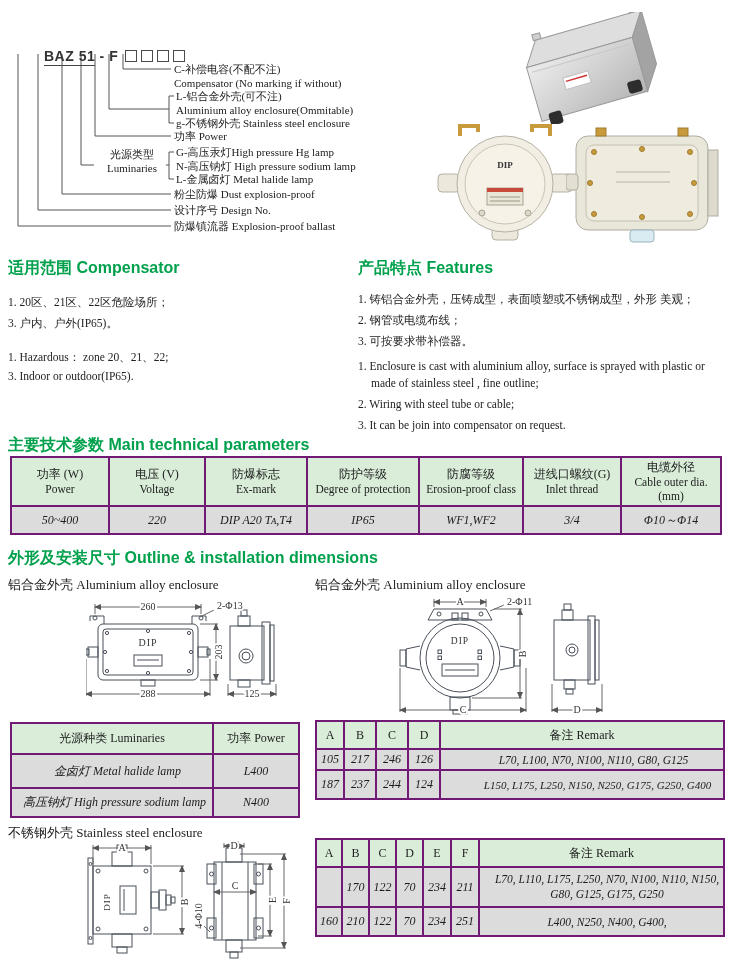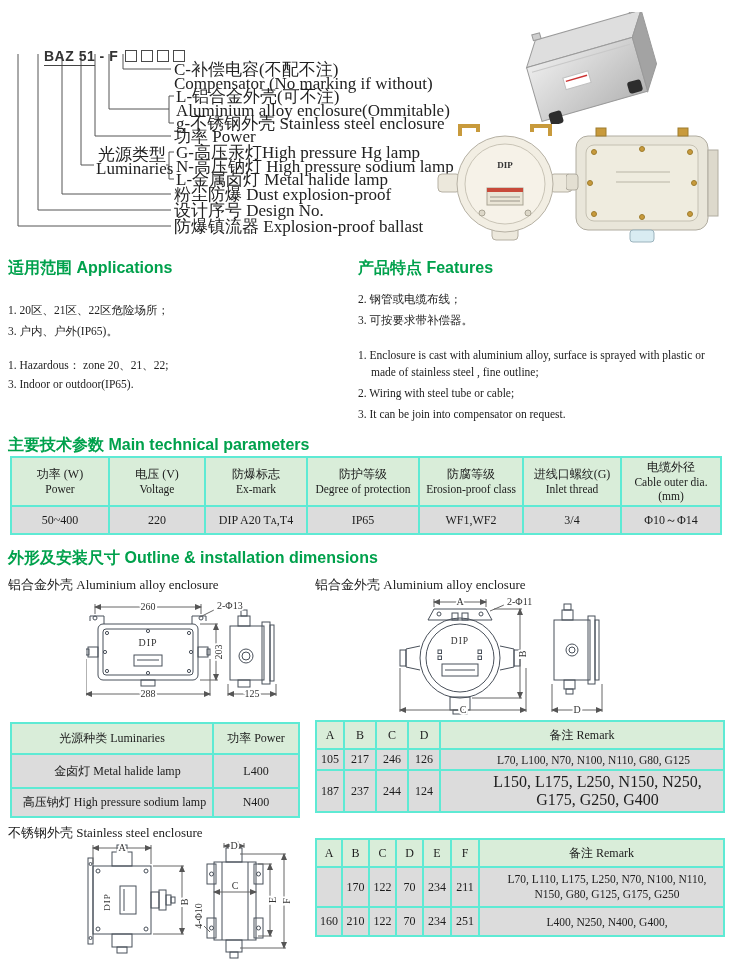--- a/index.html
+++ b/index.html
@@ -10,27 +10,27 @@
              color:#00a14c;white-space:nowrap;}
   .sub-label{font-size:13px;color:#222;white-space:nowrap;}
   .body-line{font-size:11.5px;line-height:21px;color:#222;}
   .body-list div{margin:0;}
   .feat-en div{padding-left:13px;text-indent:-13px;line-height:17px;margin-bottom:4px;}
   .mcode{position:absolute;left:0;top:14px;font-family:"Liberation Sans",sans-serif;
          font-size:14px;font-weight:700;color:#333;letter-spacing:.5px;margin-left:36px;}
   .mcode .u{border-bottom:1.5px solid #444;padding-bottom:1px;}
   .sq{display:inline-block;width:10px;height:10px;border:1.5px solid #4a4a4a;
       margin:0 2px;vertical-align:-1px;background:#fff;}
-  .dlabel{position:absolute;font-size:17px;line-height:13.5px;color:#222;white-space:nowrap;}
+  .dlabel{position:absolute;font-size:11px;line-height:13.5px;color:#222;white-space:nowrap;}
   .dlabel.ctr{text-align:center;}
-  table.dt{border-collapse:separate;border-spacing:2px;background:#5eead4;table-layout:fixed;}
+  table.dt{border-collapse:separate;border-spacing:2px;background:#701a75;table-layout:fixed;}
   table.dt td{font-size:12px;text-align:center;vertical-align:middle;padding:2px 3px;
               overflow:hidden;}
   td.th{background:#d9edd9;}
-  td.tv{background:#dcdcdc;}
+  td.tv{background:#dcdcdc;font-style:italic;}
   td.left{text-align:left;}
   .hcn{font-size:12px;line-height:15px;}
   .hen{font-size:11.5px;line-height:14px;}
   svg text{font-family:"Liberation Serif",serif;fill:#333;}
   .dim{stroke:#666;stroke-width:1;fill:none;}
   .objn{stroke:#49505a;stroke-width:1;fill:none;}
   .dtext{font-size:10px;paint-order:stroke;stroke:#fff;stroke-width:4px;}
 </style>
 </head>
 <body>
@@ -138,38 +138,39 @@
       <line x1="50" y1="46" x2="104" y2="46" stroke="#b9b5a6"></line>
       <line x1="50" y1="56" x2="104" y2="56" stroke="#b9b5a6"></line>
       <rect x="30" y="2" width="10" height="8" fill="#c89a3c" stroke="#9e7d2e"></rect>
       <rect x="112" y="2" width="10" height="8" fill="#c89a3c" stroke="#9e7d2e"></rect>
       <rect x="64" y="104" width="24" height="12" rx="3" fill="#d9ecf2" stroke="#9bb3bd"></rect>
       <rect x="0" y="48" width="12" height="16" rx="3" fill="#e3dfd2" stroke="#b0aca0"></rect>
     </svg>
   </div>
 
   <div class="abs" style="left:8px;top:258px;width:345px">
-    <div class="sec-title">适用范围 Applications</div>
-    <div class="body-list" style="margin-top:21px">
+    <div class="sec-title">适用范围 Compensator</div>
+    <div class="body-list" style="margin-top:13px">
       <div class="body-line">1. 20区、21区、22区危险场所；</div>
       <div class="body-line">3. 户内、户外(IP65)。</div>
     </div>
     <div class="body-list" style="margin-top:14px">
       <div class="body-line" style="line-height:19px">1. Hazardous： zone 20、21、22;</div>
       <div class="body-line" style="line-height:19px">3. Indoor or outdoor(IP65).</div>
     </div>
   </div>
 
   <div class="abs" style="left:358px;top:258px;width:366px">
     <div class="sec-title">产品特点 Features</div>
     <div class="body-list" style="margin-top:10px">
+      <div class="body-line">1. 铸铝合金外壳，压铸成型，表面喷塑或不锈钢成型，外形 美观；</div>
       <div class="body-line">2. 钢管或电缆布线；</div>
       <div class="body-line">3. 可按要求带补偿器。</div>
     </div>
-    <div class="body-list feat-en" style="margin-top:16px;font-size:11.5px;color:#222">
+    <div class="body-list feat-en" style="margin-top:6px;font-size:11.5px;color:#222">
       <div>1. Enclosure is cast with aluminium alloy, surface is sprayed with plastic  or made of stainless steel , fine outline;</div>
       <div>2. Wiring with steel tube or cable;</div>
       <div>3. It can be join into compensator on request.</div>
     </div>
   </div>
 
   <div class="sec-title abs" style="left:8px;top:435px">主要技术参数 Main technical parameters</div>
 
   <table class="dt abs" style="left:10px;top:456px;width:712px">
     <colgroup>
@@ -395,21 +396,21 @@
       <td class="tv">217</td>
       <td class="tv">246</td>
       <td class="tv">126</td>
       <td class="tv left" style="padding-left:26px;font-size:11.5px">L70, L100, N70, N100, N110, G80, G125</td>
     </tr>
     <tr style="height:27px">
       <td class="tv">187</td>
       <td class="tv">237</td>
       <td class="tv">244</td>
       <td class="tv">124</td>
-      <td class="tv left" style="padding-left:34px;font-size:16px">L150, L175, L250, N150, N250, G175, G250, G400</td>
+      <td class="tv left" style="padding-left:34px;font-size:11px">L150, L175, L250, N150, N250, G175, G250, G400</td>
     </tr>
   </tbody>
     </table>
 
   <div class="sub-label abs" style="left:8px;top:824px">不锈钢外壳 Stainless steel enclosure</div>
 
   <svg class="abs" style="left:12px;top:840px" width="300" height="120" viewBox="0 0 300 120">
     <defs>
       <marker id="m3a" markerWidth="8" markerHeight="8" refX="1" refY="3" orient="auto">
         <path d="M7 0 L0 3 L7 6 Z" fill="#555"></path>

